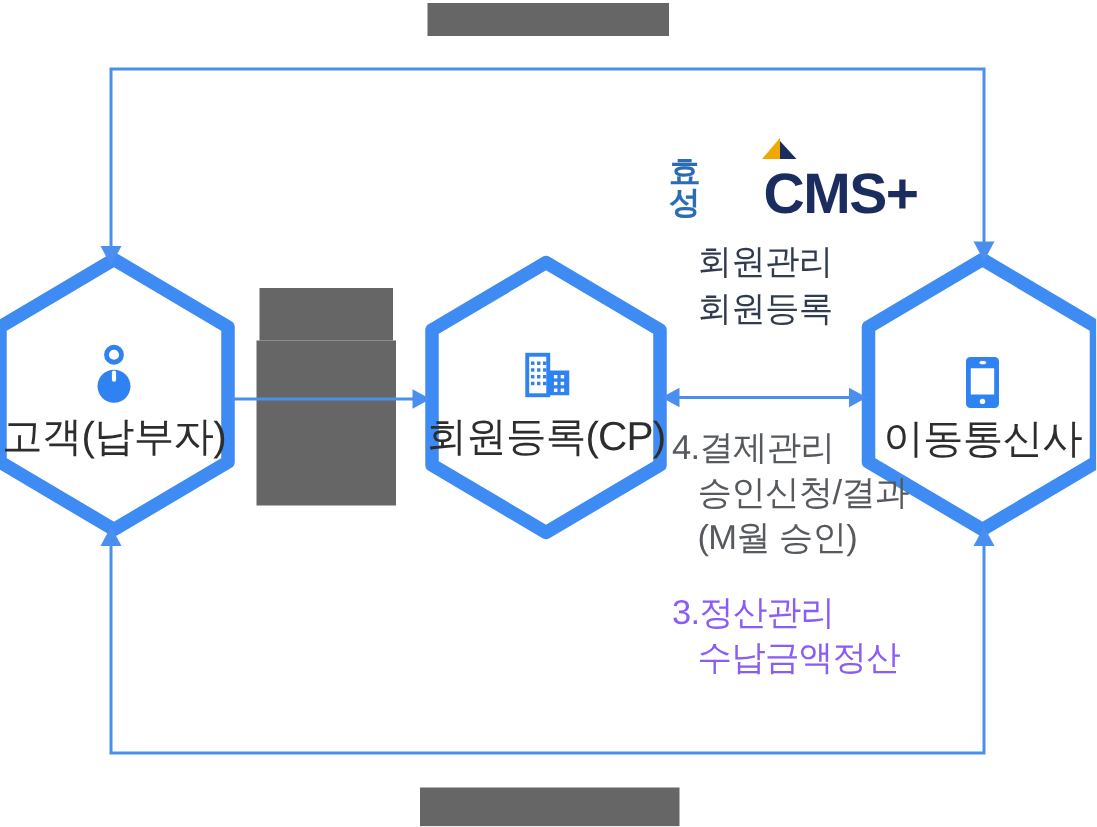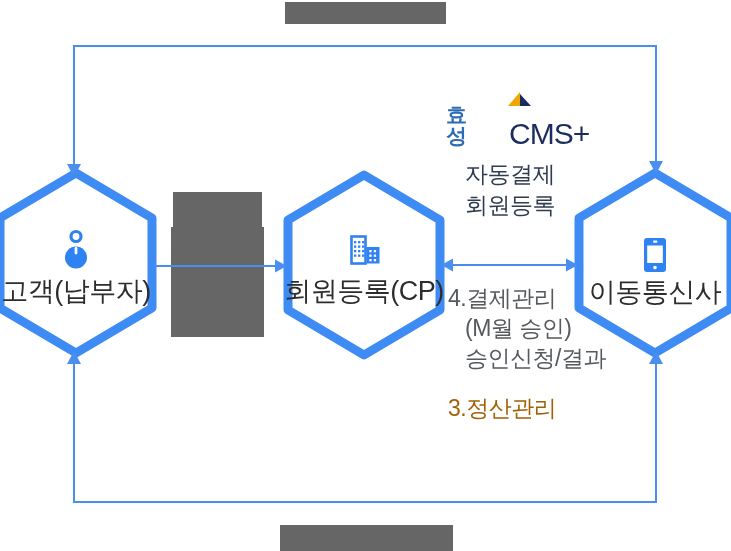--- a/index.html
+++ b/index.html
@@ -23,28 +23,28 @@
     letter-spacing:-0.5px;z-index:3;white-space:nowrap;
   }
   .hl-customer{left:-24px;}
   .hl-cp{left:264px;}
   .hl-carrier{left:555px;top:277px;}
   
   .logo{position:absolute;left:446px;top:91px;width:130px;height:48px;z-index:3;}
   .logo-mark{position:absolute;left:62px;top:1px;}
   .logo-row{position:absolute;left:0;top:13px;display:flex;align-items:flex-end;gap:40px;}
   .logo-prefix{font-size:21px;font-weight:700;color:#2d6cb5;letter-spacing:-1px;line-height:1;padding-bottom:3px;}
-  .logo-name{font-size:30px;font-weight:400;color:#1b2d5e;letter-spacing:-1px;line-height:1;margin-left:3px;}
+  .logo-name{font-size:38px;font-weight:700;color:#1b2d5e;letter-spacing:-1px;line-height:1;margin-left:3px;}
   
   .flow{position:absolute;left:448px;z-index:3;font-size:23px;line-height:31px;
         letter-spacing:-0.5px;white-space:nowrap;font-weight:400;}
   .flow .l2{padding-left:17px;}
   .flow-1{top:159px;color:#313b50;}
   .flow-2{top:283px;color:#56595d;line-height:30px;}
-  .flow-3{top:393px;color:#a16207;line-height:30px;}
+  .flow-3{top:393px;color:#8b5cf6;line-height:30px;}
 </style>
 </head>
 <body>
 
 <div class="stage">
 
   <div class="graybox gb-top"></div>
   <div class="graybox gb-bottom"></div>
   <div class="graybox gb-mid-a"></div>
   <div class="graybox gb-mid-b"></div>
@@ -123,25 +123,26 @@
       <polygon points="0,14 12,0 12,14" fill="#f0a800"></polygon>
       <polygon points="12,2 23,14 12,14" fill="#1b2d5e"></polygon>
     </svg>
     <div class="logo-row">
       <span class="logo-prefix">효성</span>
       <span class="logo-name">CMS+</span>
     </div>
   </div>
 
   <div class="flow flow-1">
-    <div class="l2">자동결제</div>
+    <div class="l2">회원관리</div>
     <div class="l2">회원등록</div>
   </div>
   <div class="flow flow-2">
     <div class="l1">4.결제관리</div>
+    <div class="l2">승인신청/결과</div>
     <div class="l2">(M월 승인)</div>
-    <div class="l2">승인신청/결과</div>
   </div>
   <div class="flow flow-3">
     <div class="l1">3.정산관리</div>
+    <div class="l2">수납금액정산</div>
   </div>
 
 </div>
 
 </body></html>

